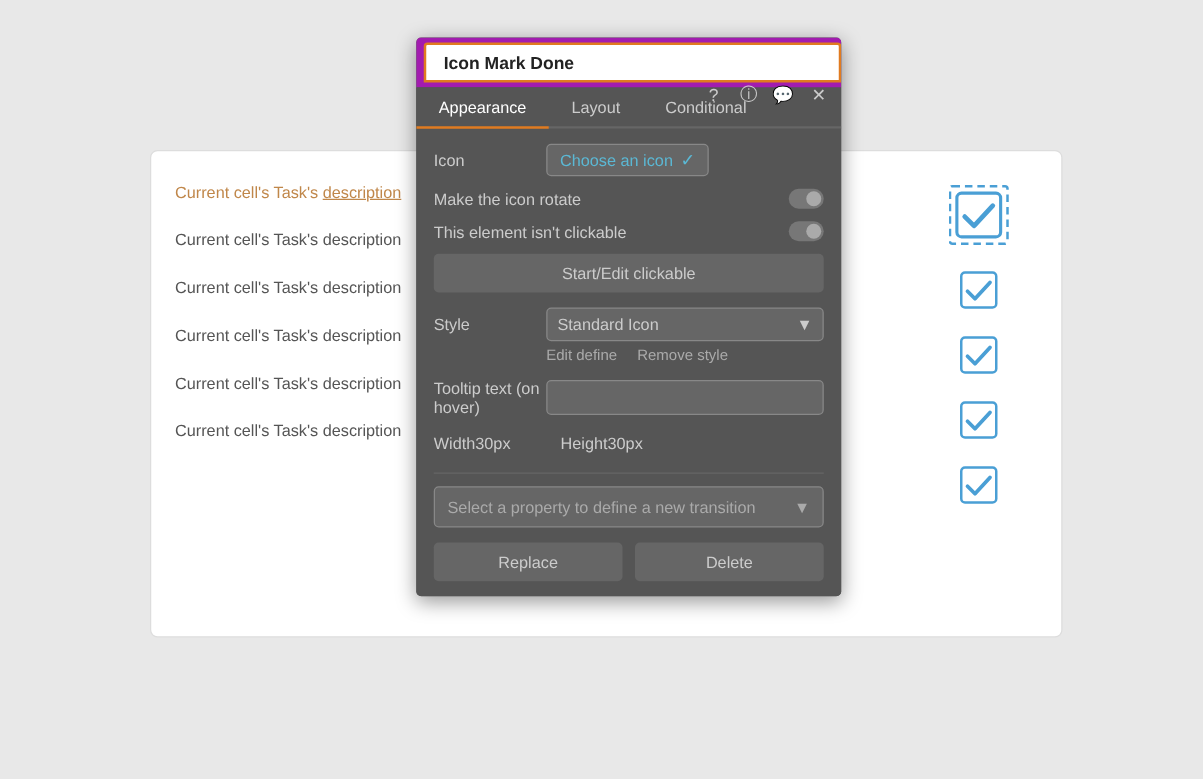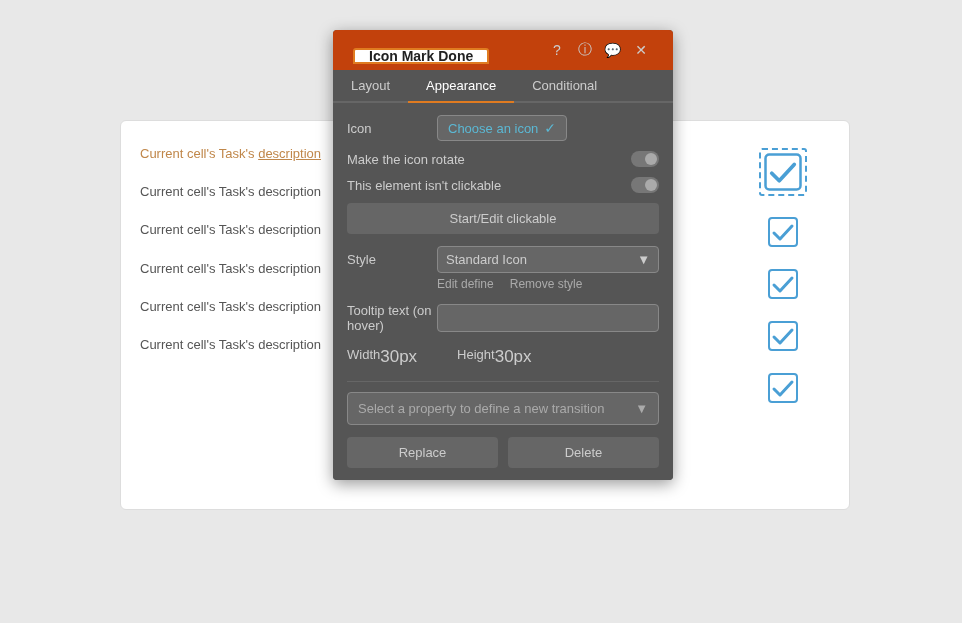--- a/index.html
+++ b/index.html
@@ -68,25 +68,26 @@
       top: 30px;
       width: 340px;
       background: #555;
       border-radius: 4px;
       overflow: hidden;
       box-shadow: 0 4px 16px rgba(0,0,0,0.4);
     }
 
     
     .panel-header {
-      background: #c2410c;
-      padding: 14px;
+      background: #a21caf;
+      padding: 0;
       display: flex;
       align-items: stretch;
       height: 40px;
+      flex-direction: column;
     }
     .panel-title-box {
       background: #fff;
       border: 2px solid #e07b20;
       border-radius: 3px 3px 0 0;
       padding: 6px 14px;
       font-size: 14px;
       font-weight: bold;
       color: #222;
       display: flex;
@@ -263,21 +264,21 @@
     .dimension-group {
       display: flex;
     }
     .dimension-label {
       color: #ccc;
       font-size: 13px;
       margin-bottom: 2px;
     }
     .dimension-value {
       color: #ccc;
-      font-size: 17px;
+      font-size: 13px;
     }
 
     .divider {
       height: 1px;
       background: #666;
       margin: 4px 0 10px 0;
     }
 
     .transition-select {
       width: 100%;
@@ -364,25 +365,25 @@
     </div>
     <div class="panel-header-icons">
       <span class="panel-header-icon">?</span>
       <span class="panel-header-icon">ⓘ</span>
       <span class="panel-header-icon">💬</span>
       <span class="panel-header-icon">✕</span>
     </div>
   </div>
 
   <div class="tabs">
+    <div class="tab active">
+      <span>Appearance</span>
+    </div>
     <div class="tab">
       <span>Layout</span>
-    </div>
-    <div class="tab active">
-      <span>Appearance</span>
     </div>
     <div class="tab">
       <span>Conditional</span>
     </div>
   </div>
 
   <div class="panel-body">
 
     
     <div class="field-row">

